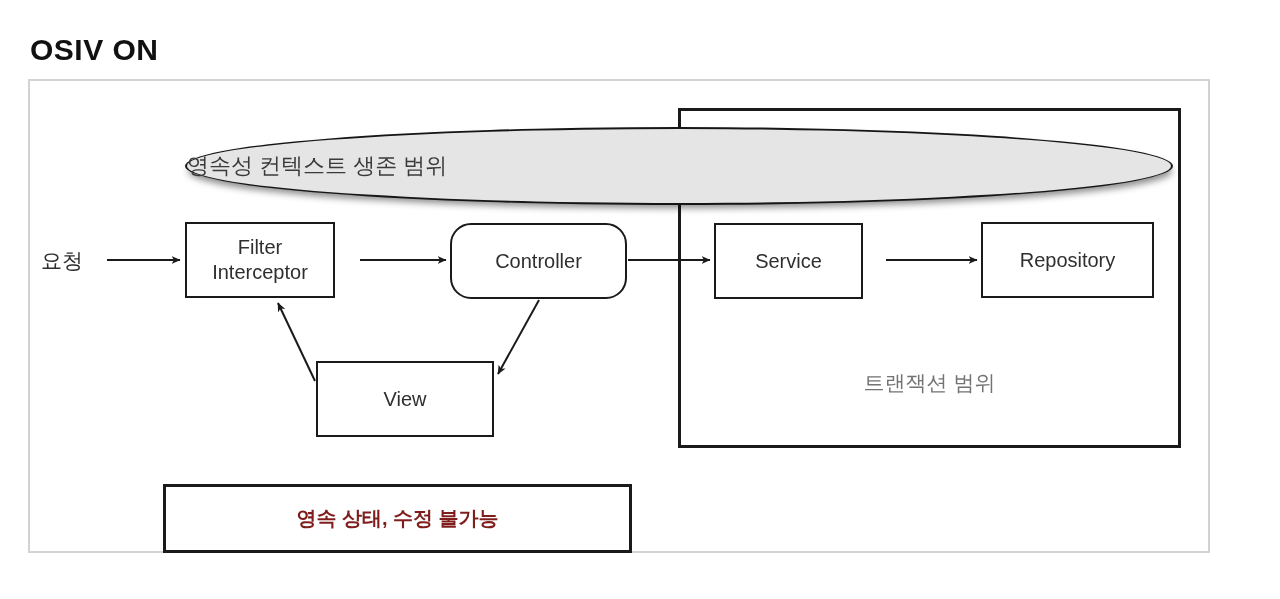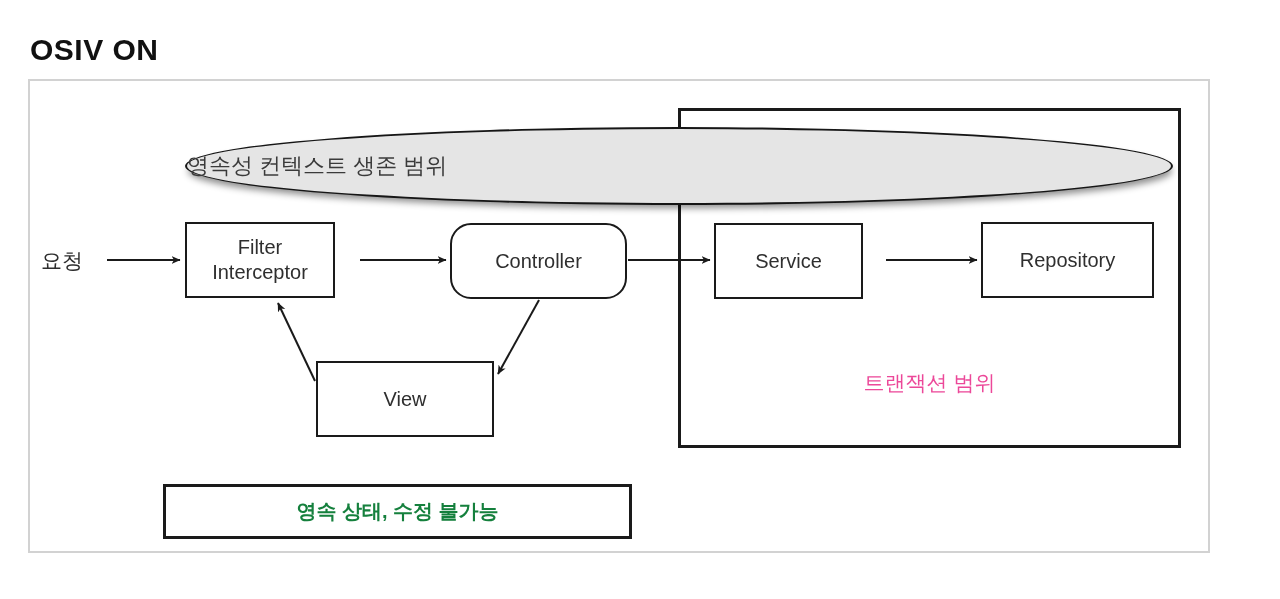--- a/index.html
+++ b/index.html
@@ -44,21 +44,21 @@
     background: #ffffff;
     box-sizing: border-box;
   }
   .tx-label {
     position: absolute;
     left: 0;
     right: 0;
     top: 258px;
     text-align: center;
     font-size: 21px;
-    color: #ec4899;
+    color: #737373;
   }
   .pc-ellipse {
     position: absolute;
     left: 155px;
     top: 46px;
     width: 988px;
     height: 78px;
     border: 2.5px solid #161616;
     border-radius: 50%;
     background: #e5e5e5;
@@ -96,30 +96,30 @@
     left: 0;
     top: 166px;
     width: 64px;
     text-align: center;
     font-size: 21px;
     color: #2d2d2d;
   }
   .state-box {
     position: absolute;
     top: 403px;
-    height: 55px;
+    height: 69px;
     border: 3px solid #1a1a1a;
     background: #ffffff;
     box-sizing: border-box;
     display: flex;
     align-items: center;
     justify-content: center;
     font-size: 20px;
     font-weight: 700;
-    color: #15803d;
+    color: #7f1d1d;
   }
   .state-box-left  { left: 133px; width: 469px; }
   .state-box-right { left: 644px; width: 506px; }
   .arrow-layer {
     position: absolute;
     left: 0;
     top: 0;
     width: 1182px;
     height: 474px;
     pointer-events: none;

